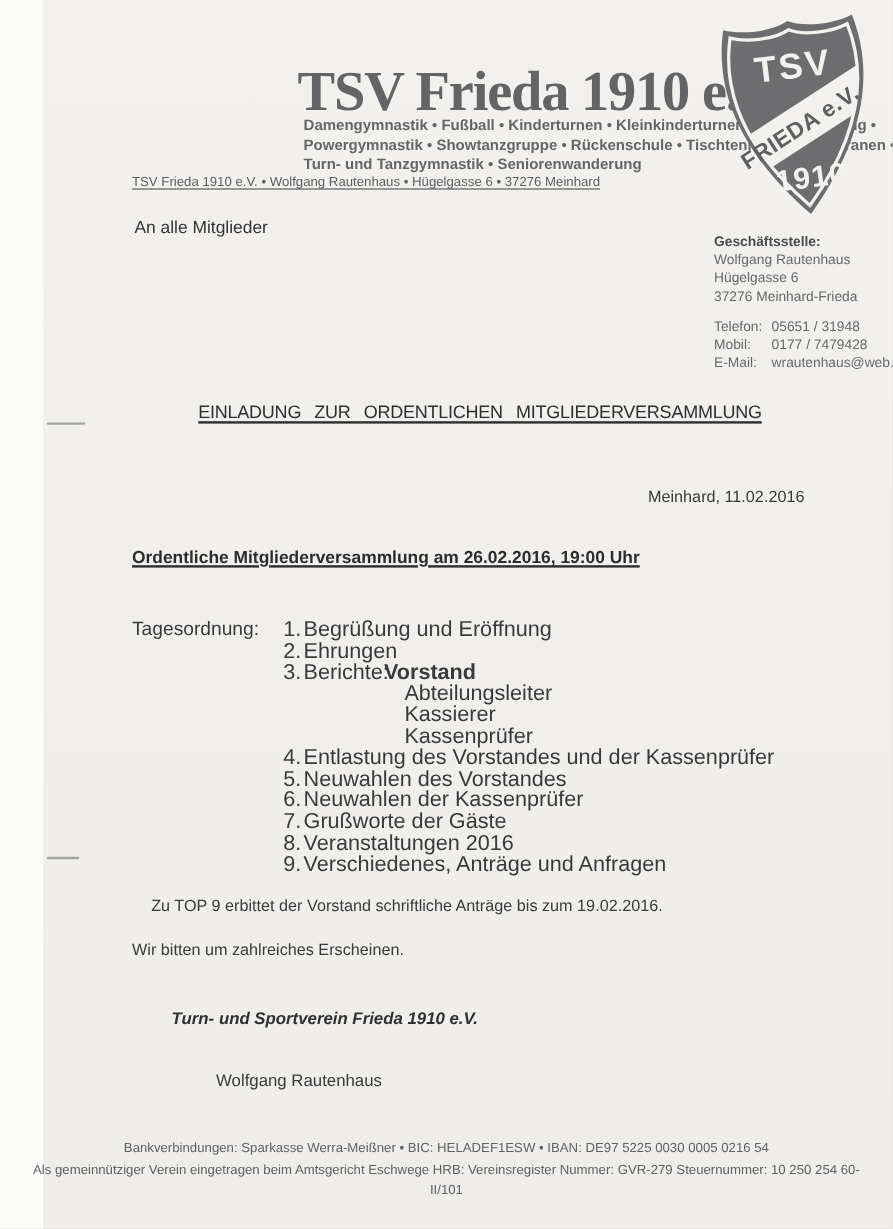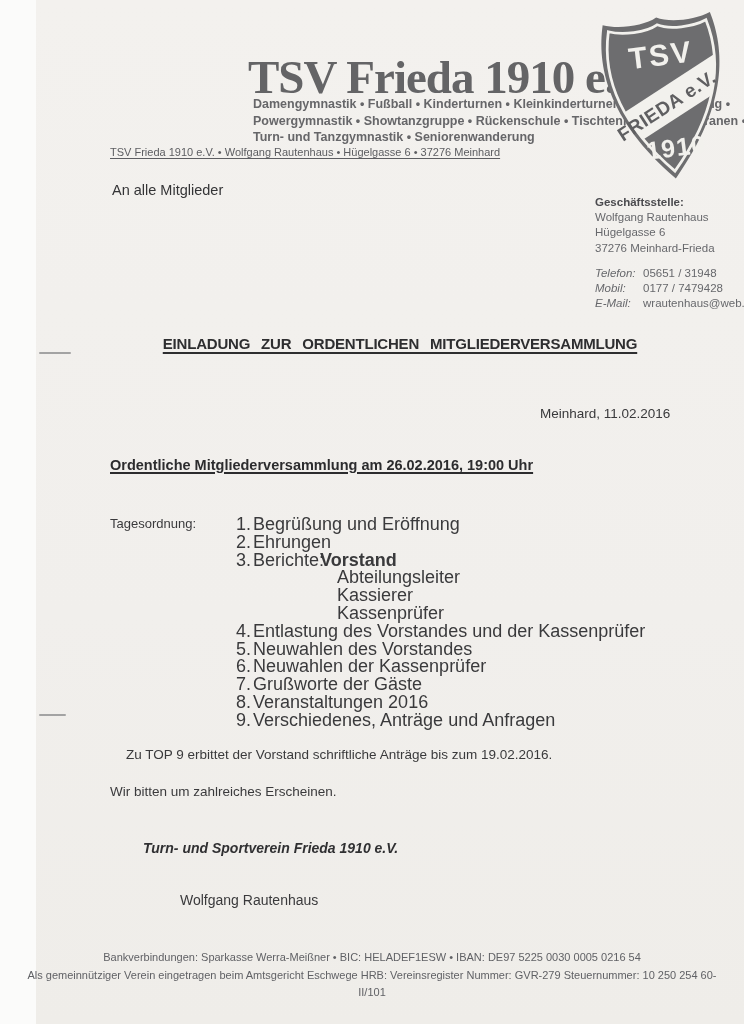--- a/index.html
+++ b/index.html
@@ -36,37 +36,37 @@
   }
   .recipient{position:absolute;left:112px;top:182px;font-size:14.5px;color:#343436;}
 
   .logo{position:absolute;left:591px;top:8px;width:150px;height:182px;}
 
   
   .office{position:absolute;left:595px;top:195px;font-size:11.5px;line-height:15.2px;color:#67686c;}
   .office-heading{font-weight:bold;color:#4b4b4f;}
   .office-contacts{margin-top:10px;}
   .contact-row{display:flex;}
-  .contact-label{width:48px;flex:none;font-style:italic;}
+  .contact-label{width:48px;flex:none;}
 
   
   .doc-title{
     position:absolute;left:60px;top:335px;width:680px;
-    text-align:center;font-size:15px;font-weight:bold;
+    text-align:center;font-size:15px;font-weight:normal;
     letter-spacing:-0.2px;word-spacing:7px;color:#2e2e30;
     text-decoration:underline;text-underline-offset:3px;text-decoration-thickness:1.5px;
   }
   .dateline{position:absolute;left:540px;top:406px;font-size:13.5px;color:#39393b;}
   .meeting{
     position:absolute;left:110px;top:454px;
     font-size:14.5px;font-weight:bold;line-height:22px;color:#2c2c2e;
   }
   .meeting div{text-decoration:underline;text-underline-offset:2px;text-decoration-thickness:1.5px;text-align:right;}
 
-  .agenda-label{position:absolute;left:110px;top:516px;font-size:13px;}
+  .agenda-label{position:absolute;left:110px;top:516px;font-size:16px;}
   .agenda{position:absolute;left:236px;top:516px;font-size:18px;line-height:17.8px;}
   .arow{position:relative;white-space:nowrap;}
   .anum{display:inline-block;min-width:17px;}
   .sub-col{position:absolute;left:84px;top:0;font-weight:bold;}
   .sub-row{padding-left:101px;}
 
   .top-request{position:absolute;left:110px;top:747px;font-size:13.5px;margin-left:16px;}
   .attendance{position:absolute;left:110px;top:784px;font-size:13.5px;}
   .signature-club{position:absolute;left:143px;top:840px;font-size:14px;font-weight:bold;font-style:italic;color:#303032;text-align:center;}
   .signature-name{position:absolute;left:180px;top:892px;font-size:14px;}

